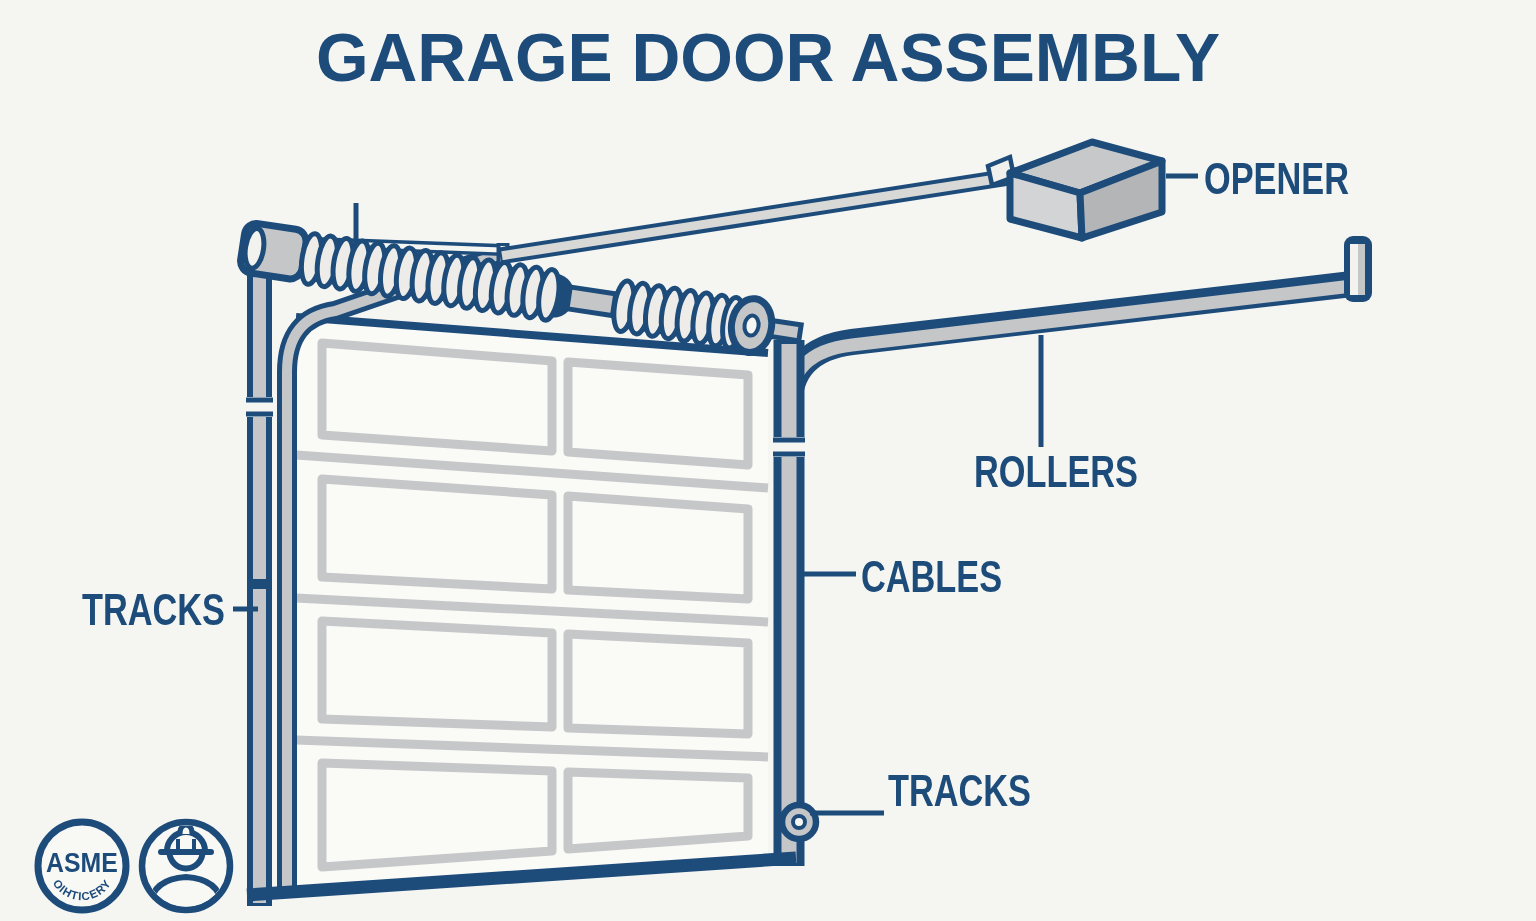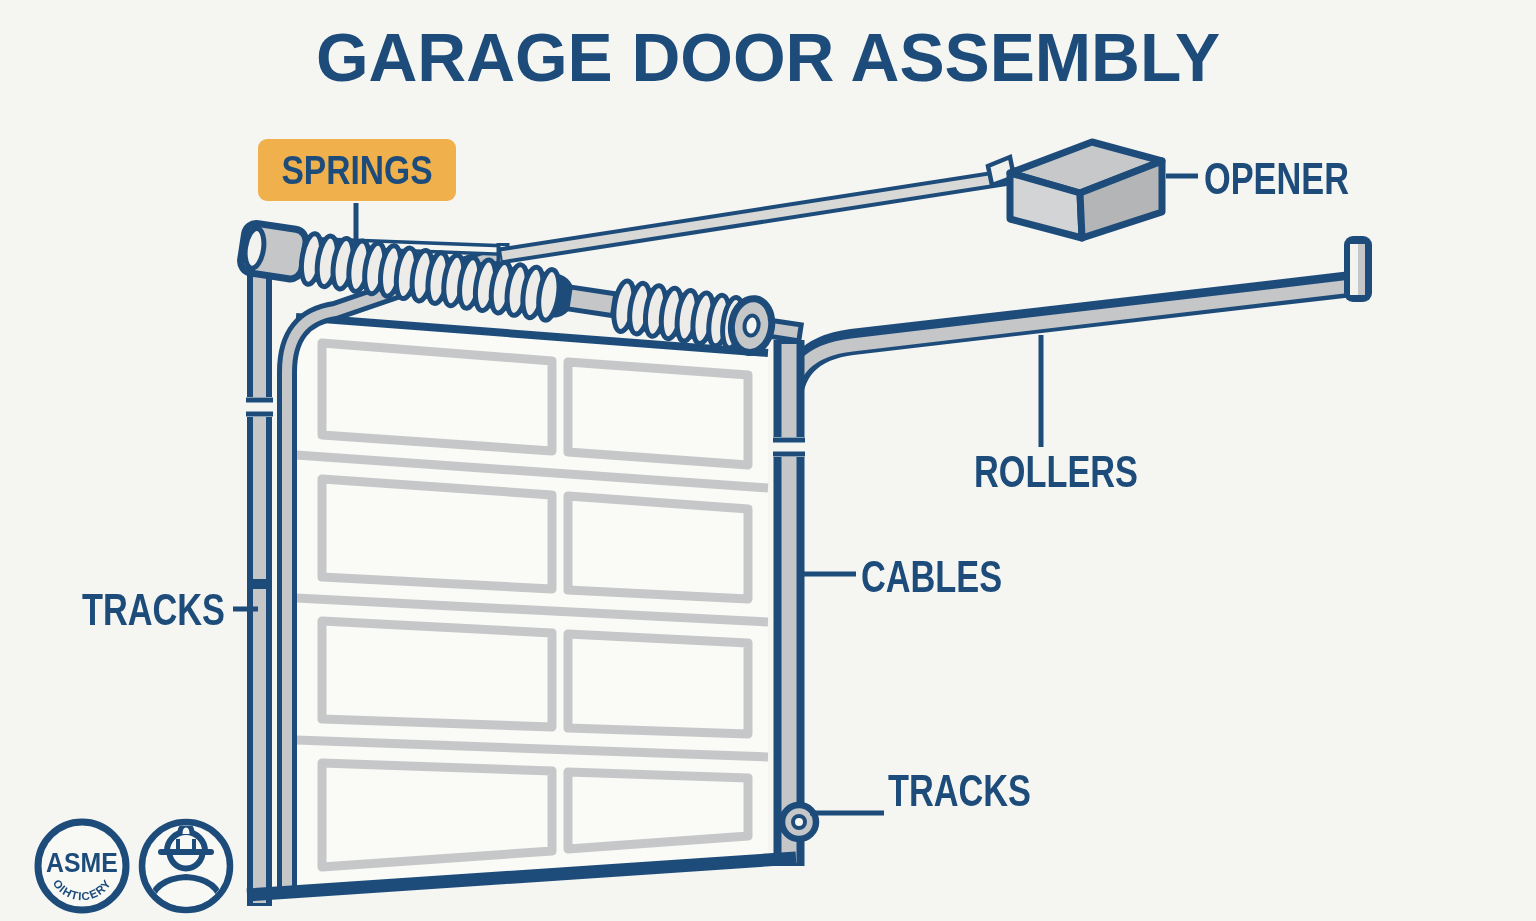--- a/index.html
+++ b/index.html
@@ -215,22 +215,19 @@
         <path d="M 180,834 Q 180,825 186,825 Q 192,825 192,834" fill="#f8f8f5" stroke="var(--ink-blue)" stroke-width="5"></path>
         <line x1="178" y1="839" x2="178" y2="849" stroke="var(--ink-blue)" stroke-width="4"></line>
         <line x1="194" y1="839" x2="194" y2="849" stroke="var(--ink-blue)" stroke-width="4"></line>
         <line x1="161" y1="852" x2="211" y2="852" stroke="var(--ink-blue)" stroke-width="6" stroke-linecap="round"></line>
       </g>
     </g>
   </svg>
 
   <div class="title">GARAGE DOOR ASSEMBLY</div>
 
-  <div class="springs-box">
-    <span class="txt">SPRINGS</span>
-  </div>
 
   <div class="label" style="left:1204px;top:154px">OPENER</div>
   <div class="label" style="left:974px;top:447px">ROLLERS</div>
   <div class="label" style="left:861px;top:552px">CABLES</div>
   <div class="label" style="left:82px;top:585px">TRACKS</div>
   <div class="label" style="left:888px;top:766px">TRACKS</div>
 </div>
 
 </body></html>

